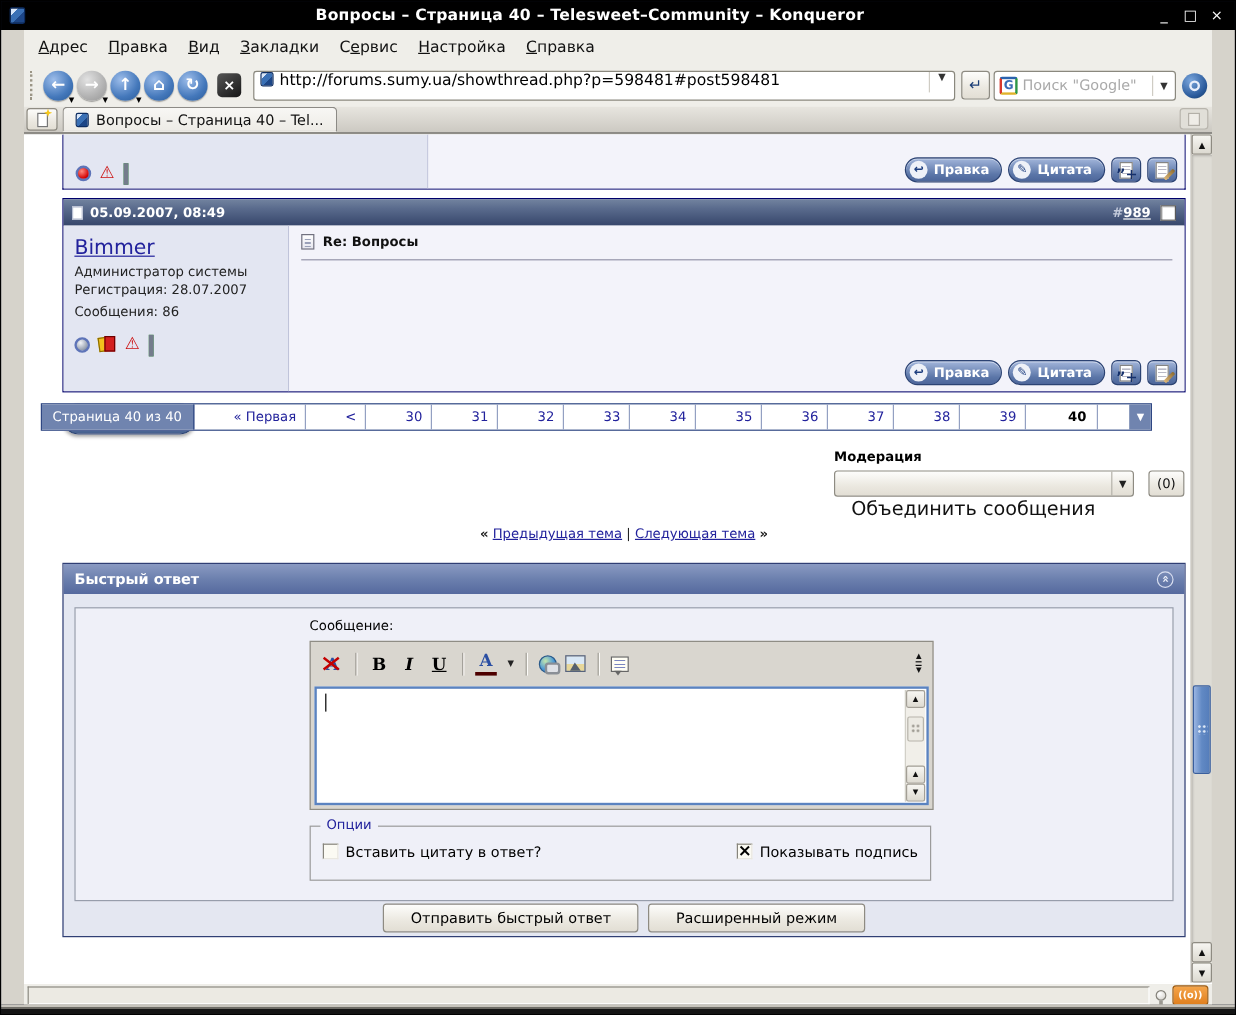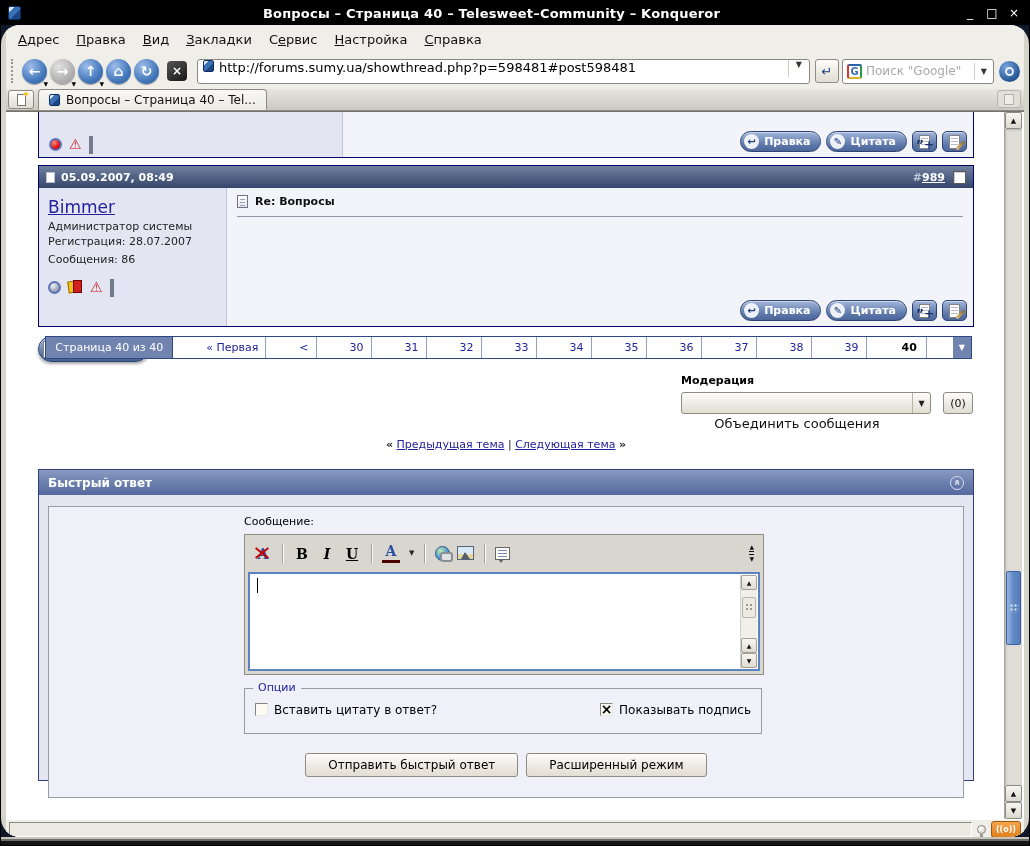--- a/index.html
+++ b/index.html
@@ -7,21 +7,21 @@
   .window { width:1030px; height:846px; display:flex; flex-direction:column; background:#0f172a; border:1px solid #000; }
 
   
   .titlebar { height:24px; background:#000; display:flex; align-items:center; padding:0 7px; gap:6px; flex:0 0 auto; }
   .konq-icon { width:13px; height:14px; border-radius:2px; border:1px solid #0d2d62;
     background:linear-gradient(135deg,#d9e6f8 0 26%,#3a70b5 26% 60%,#1d4687 60% 100%); flex:0 0 auto; }
   .title-text { flex:1; text-align:center; color:#fff; font-size:13px; font-weight:bold; letter-spacing:.2px; }
   .win-ctl { color:#fff; font-size:12px; width:16px; text-align:center; cursor:default; }
 
   
-  .mid { flex:1; padding:0 5px; background:#d6d3cb; overflow:hidden;border-radius:19px; }
+  .mid { flex:1; padding:0 19px; background:#d6d3cb; overflow:hidden; }
   .winbody { height:100%; background:#efeee9; display:flex; flex-direction:column; }
   .bottom-edge { height:8px; flex:0 0 auto; background:linear-gradient(#c7c4bc 0 2px,#6e6c66 2px 4px,#141414 4px 100%); }
 
   
   .menubar { height:28px; display:flex; align-items:center; gap:17px; padding:0 12px; font-size:13px; color:#111; flex:0 0 auto; }
   .menu-item { white-space:nowrap; }
   .menu-item .u { text-decoration:underline; }
 
   
   .toolbar { height:36px; display:flex; align-items:center; padding:0 4px; gap:3px; flex:0 0 auto; }
@@ -145,33 +145,33 @@
   .pagination { position:absolute; top:224px; right:32px; display:flex; align-items:stretch; border:1px solid #2f4783; background:#fff; font-size:11px; }
   .pg-info { background:#7084af; color:#fff; padding:4px 9px; border-right:1px solid #2f4783; }
   .pg-cell { padding:4px 7px; color:#22229c; border-right:1px solid #93a0c2; cursor:pointer;margin-left:26px; }
   .pg-current { font-weight:bold; color:#000; padding:4px 9px; }
   .pg-menu { background:#7084af; color:#fff; border-right:none; display:flex; align-items:center; padding:0 6px; }
   .pg-menu .tri { font-size:8px; color:#fff; }
 
   
   .mod-label { position:absolute; left:675px; top:262px; font-size:11px; font-weight:bold; color:#000; }
   .combo { position:absolute; left:675px; top:280px; width:250px; height:22px; display:flex; align-items:center; }
-  .combo-text { flex:1; text-align:center; font-size:13px; color:#111;margin-top:40px; }
+  .combo-text { flex:1; text-align:center; font-size:16px; color:#111;margin-top:40px; }
   .combo-arrow { width:18px; height:100%; border-left:1px solid #b5b2aa; display:flex; align-items:center; justify-content:center; font-size:8px; color:#222; }
   .count-btn { position:absolute; left:937px; top:280px; width:30px; height:22px; font-size:11px; display:flex; align-items:center; justify-content:center; color:#111; }
 
   .topicnav { position:absolute; left:32px; top:326px; width:936px; text-align:center; font-size:11px; color:#222; }
   .topicnav .arr { font-weight:bold; color:#222; }
 
   
   .qr-panel { position:absolute; left:32px; top:357px; width:936px; height:312px; border:1px solid #303f74; background:#e4e7f1; }
   .qr-head { height:25px; background:linear-gradient(180deg,#8a9ac2 0%,#6c80ae 50%,#55699e 100%); display:flex; align-items:center; padding:0 9px; color:#fff; font-size:12px; font-weight:bold; }
   .qr-collapse { margin-left:auto; width:14px; height:14px; border:1px solid #d7ddef; border-radius:50%; color:#eef1fa; font-size:10px; display:flex; align-items:center; justify-content:center; }
   .qr-collapse span { display:inline-block; transform:rotate(90deg); margin-top:-1px; }
-  .qr-inner { position:absolute; left:9px; top:36px; width:916px; height:292px; background:#eff0f8; border:1px solid #979dab; }
+  .qr-inner { position:absolute; left:9px; top:36px; width:916px; height:245px; background:#eff0f8; border:1px solid #979dab; }
   .msg-label { position:absolute; left:195px; top:8px; font-size:11px; color:#000; }
   .editor { position:absolute; left:195px; top:27px; width:520px; height:141px; background:#d9d6cf; border:1px solid #8f8d85; }
   .ed-toolbar { height:36px; display:flex; align-items:center; padding:0 9px; gap:7px; }
   .ed-btn { min-width:18px; height:20px; display:flex; align-items:end; justify-content:center; font-size:14px; color:#000; font-family:"DejaVu Serif",serif; font-weight:bold; line-height:1.2; }
   .ed-i { font-style:italic; }
   .ed-u { text-decoration:underline; }
   .ed-sep { width:1px; height:19px; background:#a4a19a; box-shadow:1px 0 0 #fcfbf8; margin:0 3px; }
   .nofmt { position:relative; color:#2b4fa3; }
   .nofmt::before, .nofmt::after { content:""; position:absolute; left:0; top:9px; width:16px; height:2px; background:#c40000; }
   .nofmt::before { transform:rotate(-38deg); } .nofmt::after { transform:rotate(38deg); }

